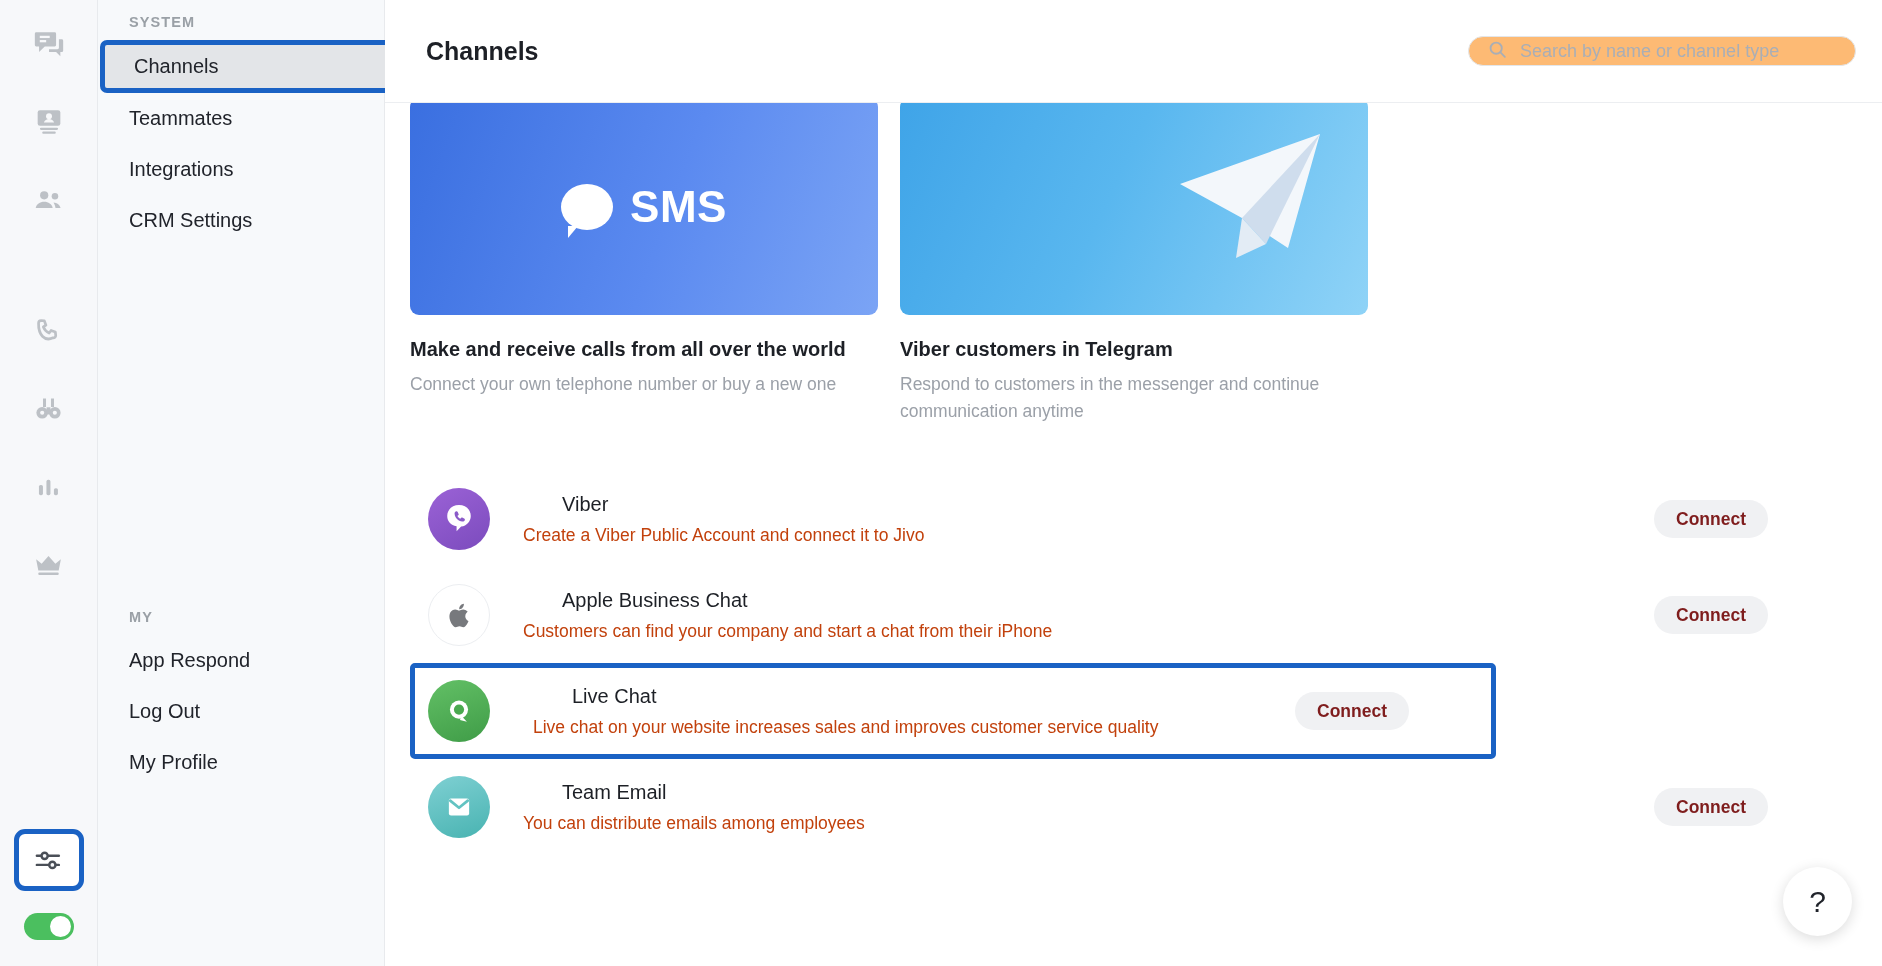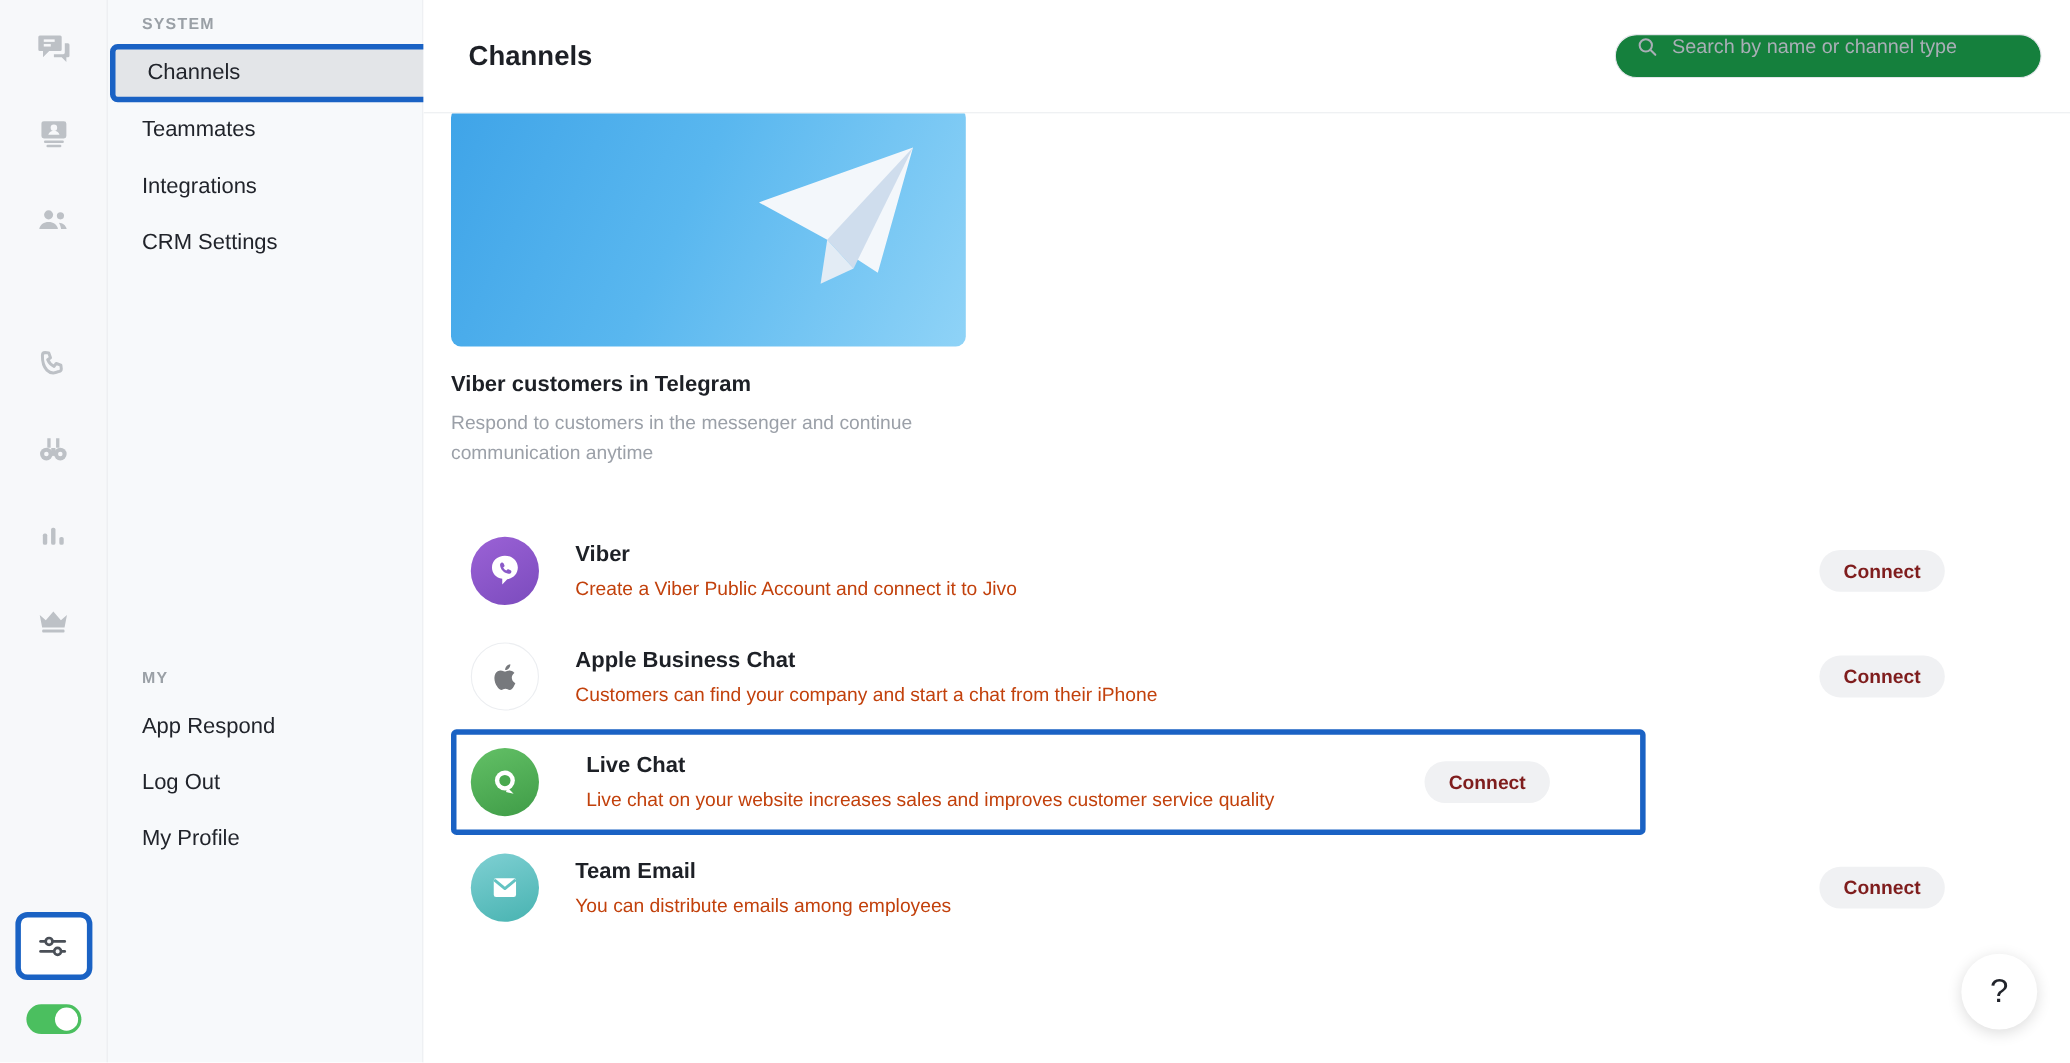--- a/index.html
+++ b/index.html
@@ -90,24 +90,24 @@
   
   .main { flex: 1 1 auto; position: relative; background: #fff; height: 966px; overflow: hidden; }
   .topbar {
     height: 103px; display: flex; align-items: center;
     padding: 0 26px 0 41px; border-bottom: 1px solid #eceef1;
     background: #fff; position: relative; z-index: 3;
   }
   .page-title { font-size: 25px; font-weight: 700; color: #1d2026; }
   .search {
     margin-left: auto;
-    width: 388px; height: 40px;
+    width: 388px; height: 30px;
     border: 1px solid #e3e6ea; border-radius: 23px;
-    display: flex; align-items: flex-start; padding: 0 18px;
-    background: #15803d;
+    display: flex; align-items: center; padding: 0 18px;
+    background: #fdba74;
   }
   .search input {
     border: none; outline: none; flex: 1;
     font-size: 18px; color: #20232a;
     font-family: "Liberation Sans", sans-serif;
     margin-left: 12px; background: transparent;
   }
   .search input::placeholder { color: #a9aeb6; }
 
   .content { padding: 0 0 0 25px; position: relative; height: 863px; }
@@ -145,21 +145,21 @@
   .row-icon {
     width: 62px; height: 62px; border-radius: 50%;
     flex: 0 0 62px; display:flex; align-items:center; justify-content:center;
     margin-right: 33px;
   }
   .ic-viber { background: linear-gradient(150deg,#9b62d6 0%, #7b4bbd 100%); }
   .ic-apple { background: #fff; border: 1px solid #eceef1; }
   .ic-live  { background: linear-gradient(160deg,#63c066 0%, #3f9c47 100%); }
   .ic-email { background: linear-gradient(160deg,#7fd0d3 0%, #48b3b1 100%); }
   .row-body { flex: 1 1 auto; }
-  .row-title { font-size: 20px; font-weight: 700; color: #1d2026; }
+  .row-title { font-size: 20px; font-weight: 400; color: #1d2026; margin-left: 39px; }
   .row-desc { font-size: 17.5px; color: #c2410c; margin-top: 9px; }
   .connect-btn {
     background: #f0f1f3; border: none; border-radius: 19px;
     height: 38px; padding: 0 22px;
     font-size: 17.5px; font-weight: 700; color: #7f1d1d;
     font-family: "Liberation Sans", sans-serif;
     cursor: pointer; margin-right: 82px;
   }
   .row-highlight {
     border: 5px solid #1a62c4; border-radius: 5px;
@@ -308,20 +308,30 @@
           </svg>
         </span>
         <input type="text" placeholder="Search by name or channel type" style="">
       </div>
     </div>
 
     <div class="content">
 
       <div class="promos">
 
+        <div class="promo">
+          <div class="promo-img promo-sms">
+            <div class="sms-mark">
+              <span class="sms-bubble"></span>
+              <span class="sms-text">SMS</span>
+            </div>
+          </div>
+          <div class="promo-title">Make and receive calls from all over the world</div>
+          <div class="promo-desc">Connect your own telephone number or buy a new one</div>
+        </div>
 
         <div class="promo">
           <div class="promo-img promo-tg">
             <span class="tg-plane">
               <svg width="160" height="140" viewBox="0 0 160 140">
                 <path d="M10 58 L150 8 L118 122 L72 92 Z" fill="#f3f7fb"></path>
                 <path d="M72 92 L150 8 L96 118 Z" fill="#cfdded"></path>
                 <path d="M72 92 L96 118 L66 132 Z" fill="#e3ecf5"></path>
               </svg>
             </span>

